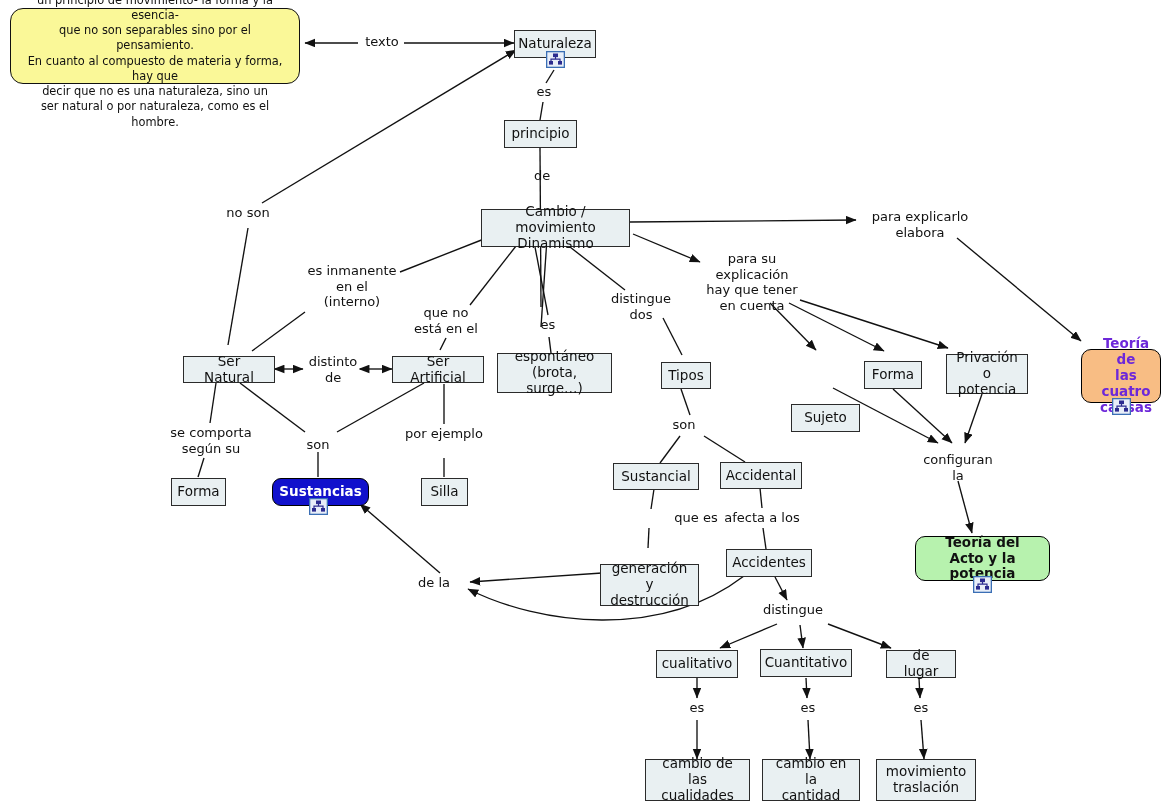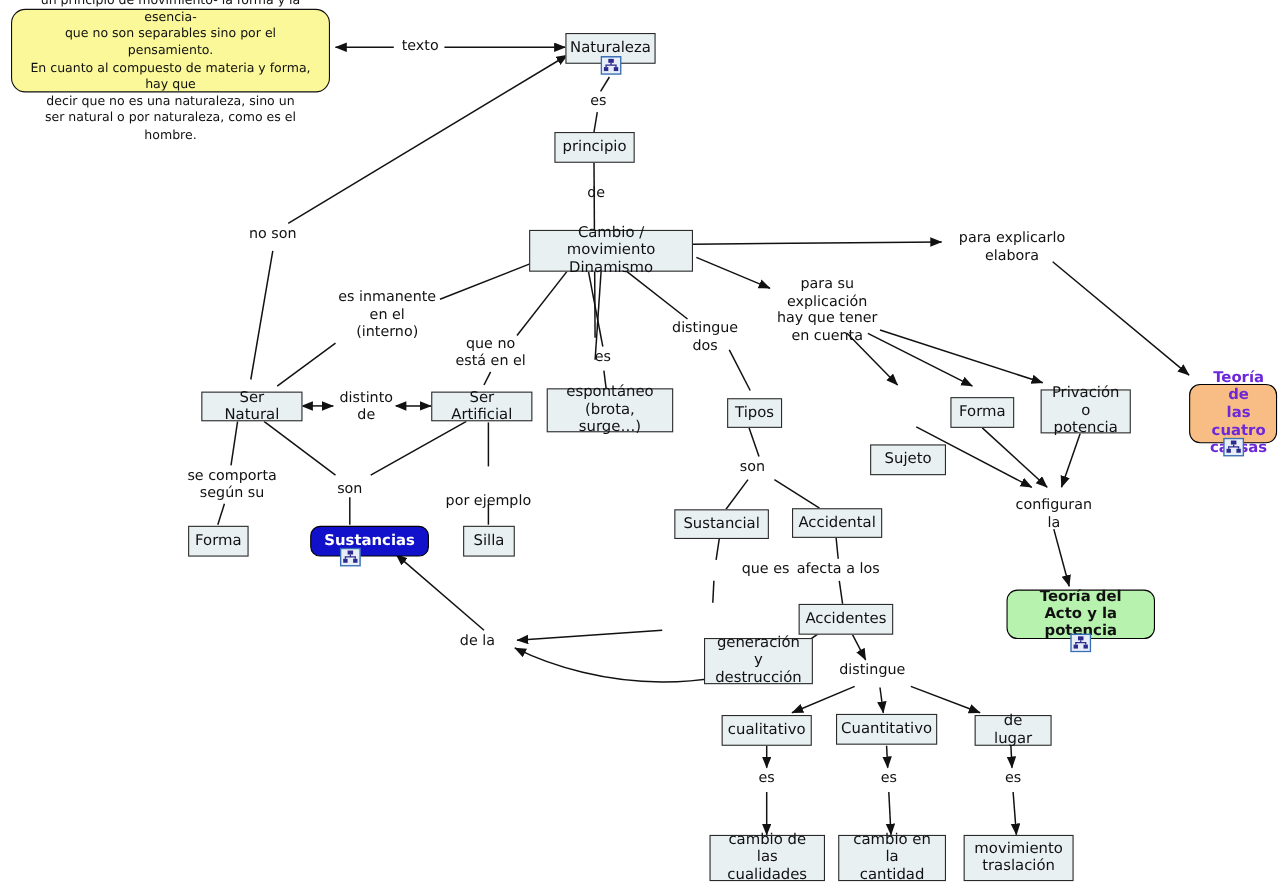--- a/index.html
+++ b/index.html
@@ -235,38 +235,38 @@
       <rect x="0.5" y="0.5" width="18" height="16" fill="#e8eef8" stroke="#3b6fb5" stroke-width="1.6"></rect>
       <rect x="7" y="2.5" width="5" height="3.6" fill="#2b2b8f"></rect>
       <rect x="3" y="10" width="4" height="3.6" fill="#2b2b8f"></rect>
       <rect x="12" y="10" width="4" height="3.6" fill="#2b2b8f"></rect>
       <path d="M9.5 6.1 V8.2 M5 10 V8.2 H14 V10" stroke="#2b2b8f" stroke-width="1.2" fill="none"></path>
     </svg>
   </span>
 
   <div class="node" style="left:171px; top:478px; width:55px; height:28px;">Forma</div>
 
-  <div class="node blue" style="left:272px; top:478px; width:108px; height:28px;margin-left:10px;">Sustancias</div>
+  <div class="node blue" style="left:272px; top:478px; width:97px; height:28px;">Sustancias</div>
   <span class="submap-icon" style="left:309px; top:498px;">
     <svg viewBox="0 0 19 17" width="19" height="17">
       <rect x="0.5" y="0.5" width="18" height="16" fill="#e8eef8" stroke="#3b6fb5" stroke-width="1.6"></rect>
       <rect x="7" y="2.5" width="5" height="3.6" fill="#2b2b8f"></rect>
       <rect x="3" y="10" width="4" height="3.6" fill="#2b2b8f"></rect>
       <rect x="12" y="10" width="4" height="3.6" fill="#2b2b8f"></rect>
       <path d="M9.5 6.1 V8.2 M5 10 V8.2 H14 V10" stroke="#2b2b8f" stroke-width="1.2" fill="none"></path>
     </svg>
   </span>
 
   <div class="node" style="left:421px; top:478px; width:47px; height:28px;">Silla</div>
 
   <div class="node" style="left:613px; top:463px; width:86px; height:27px;">Sustancial</div>
 
   <div class="node" style="left:720px; top:462px; width:82px; height:27px;">Accidental</div>
 
-  <div class="node" style="left:600px; top:580px; width:99px; height:42px;margin-left:40px;">generación y
+  <div class="node" style="left:600px; top:564px; width:99px; height:42px;">generación y
 destrucción</div>
 
   <div class="node" style="left:726px; top:549px; width:86px; height:28px;">Accidentes</div>
 
   <div class="node green" style="left:915px; top:536px; width:135px; height:45px;">Teoría del
 Acto y la potencia</div>
   <span class="submap-icon" style="left:973px; top:576px;">
     <svg viewBox="0 0 19 17" width="19" height="17">
       <rect x="0.5" y="0.5" width="18" height="16" fill="#e8eef8" stroke="#3b6fb5" stroke-width="1.6"></rect>
       <rect x="7" y="2.5" width="5" height="3.6" fill="#2b2b8f"></rect>
@@ -320,21 +320,21 @@
 en cuenta</div>
 
   <div class="link-label" style="left:866px; top:209px; width:108px;">para explicarlo
 elabora</div>
 
   <div class="link-label" style="left:163px; top:425px; width:96px;">se comporta
 según su</div>
 
   <div class="link-label" style="left:300px; top:437px; width:36px;">son</div>
 
-  <div class="link-label" style="left:403px; top:448px; width:82px;">por ejemplo</div>
+  <div class="link-label" style="left:403px; top:426px; width:82px;">por ejemplo</div>
 
   <div class="link-label" style="left:667px; top:417px; width:34px;">son</div>
 
   <div class="link-label" style="left:627px; top:510px; width:50px;margin-left:44px;">que es</div>
 
   <div class="link-label" style="left:722px; top:510px; width:80px;">afecta a los</div>
 
   <div class="link-label" style="left:921px; top:452px; width:74px;">configuran
 la</div>
 

